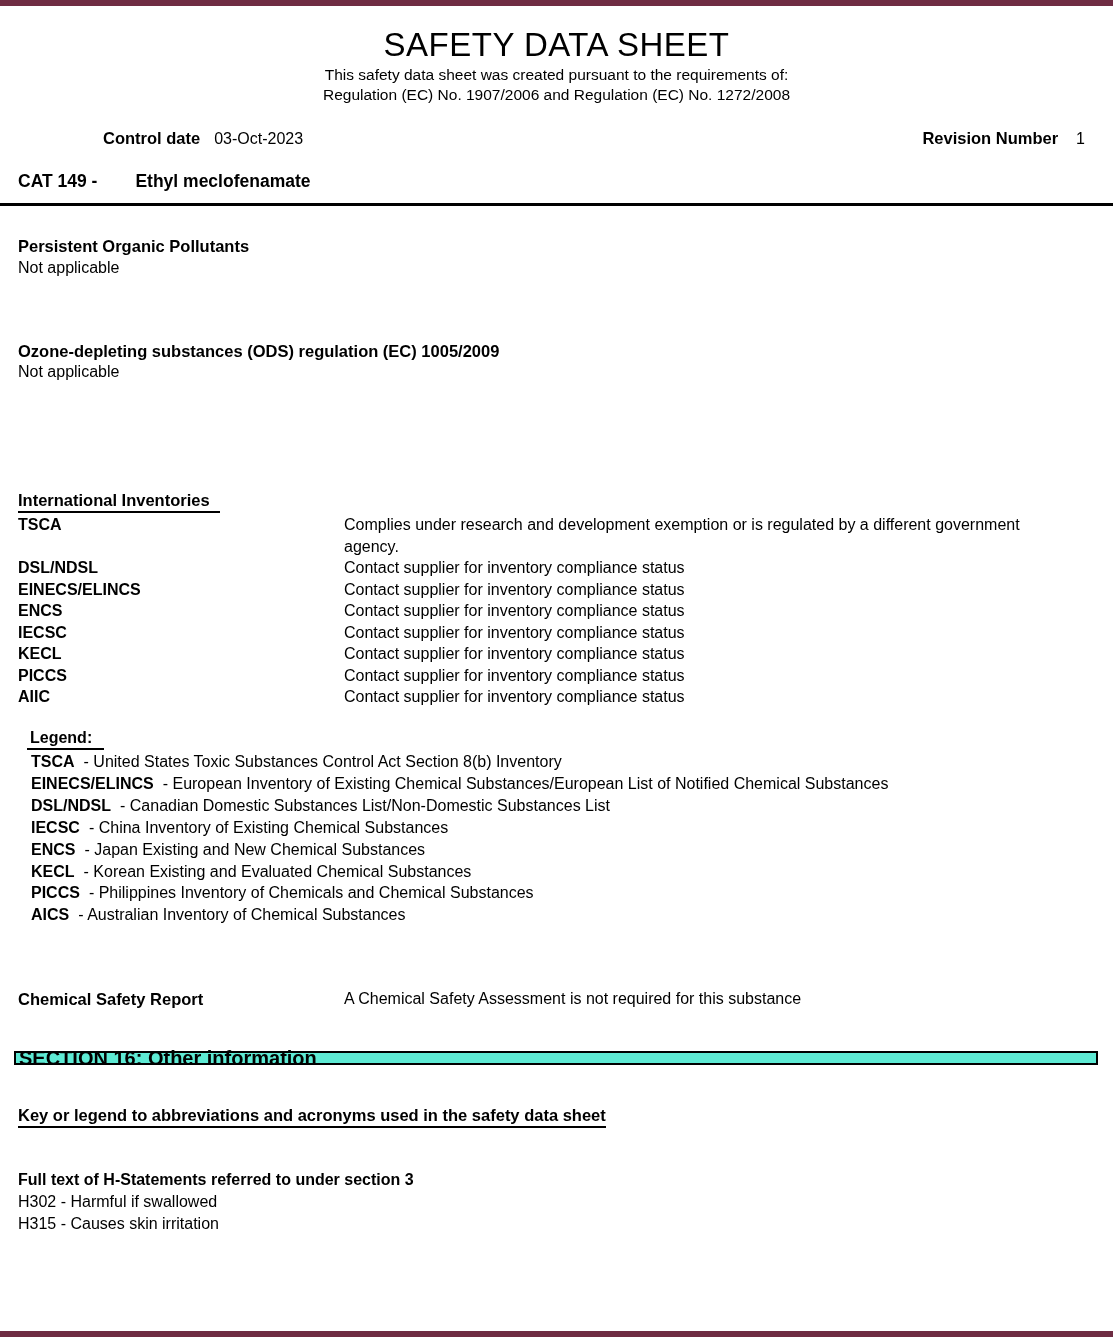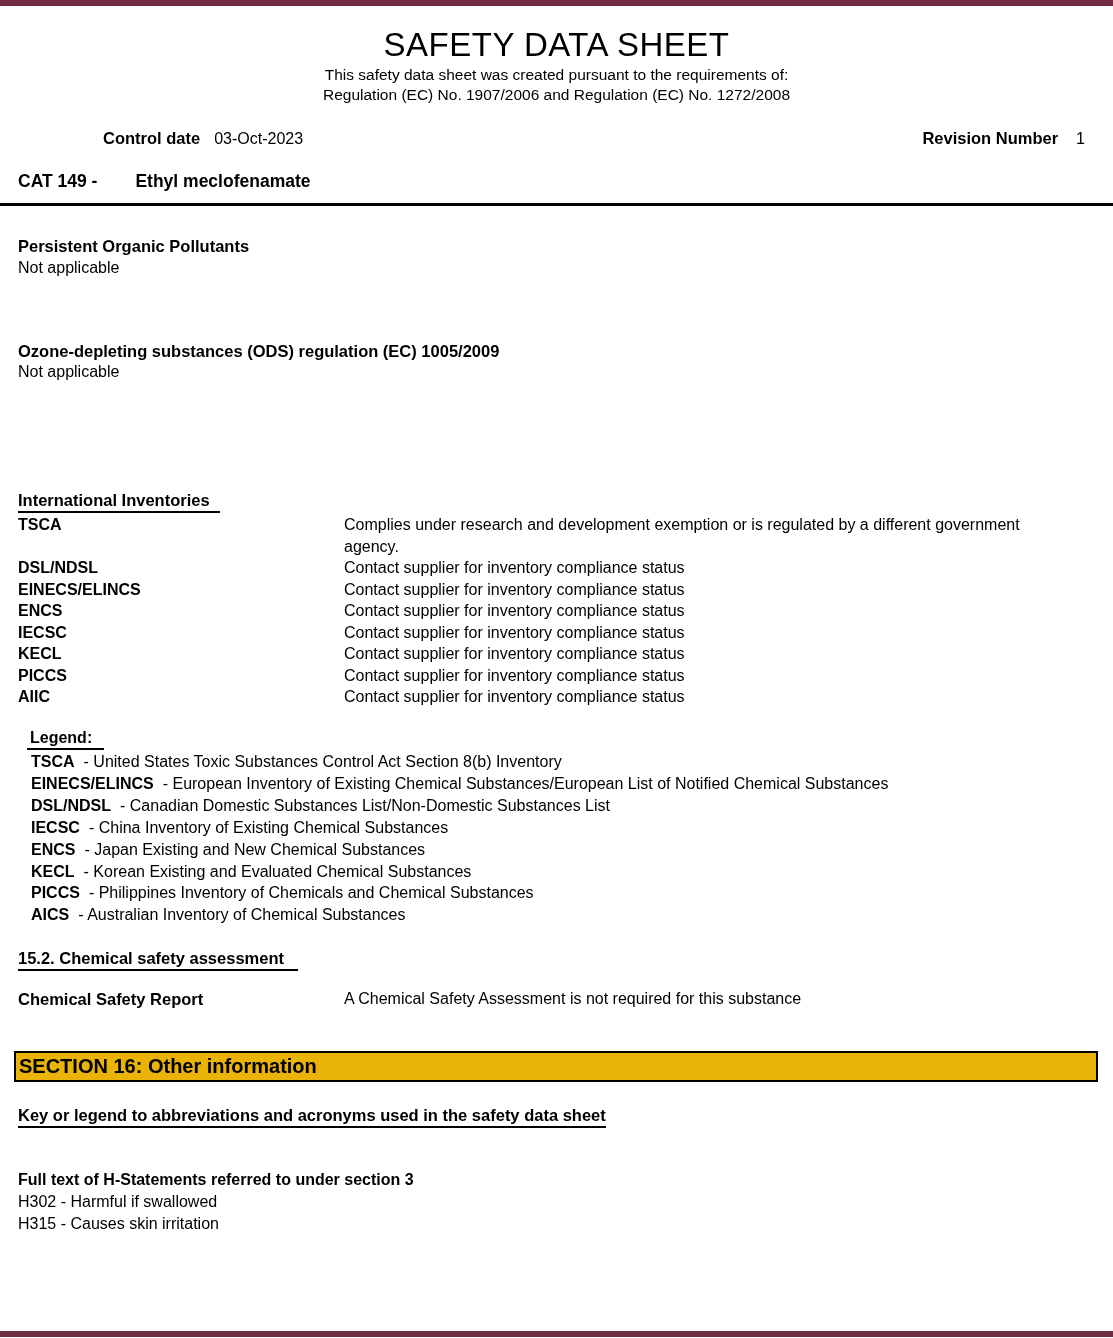--- a/index.html
+++ b/index.html
@@ -42,23 +42,23 @@
   .inv-table { top:514px; left:18px; width:1080px; font-size:16px; line-height:21.5px; }
   .inv-row { display:flex; }
   .inv-label { width:326px; font-weight:bold; flex:none; }
   .inv-value { width:686px; }
   .legend-list { top:751px; left:31px; font-size:16px; line-height:21.9px; }
   .legend-item .ll { font-weight:bold; }
   .legend-item .lt { margin-left:9px; }
   .csr-row { top:990px; left:18px; display:flex; font-size:16px; }
   .csr-row .lbl { width:326px; font-weight:bold; flex:none; font-size:16.5px; }
   .sec16-bar {
-    top:1051px; left:14px; width:1084px; height:31px;
+    top:1051px; left:14px; width:1084px; height:14px;
     box-sizing:border-box;
-    background:#eab308;
+    background:#5eead4;
     border:2px solid #000;
     display:flex; align-items:center;
     padding-left:3px;
     font-size:20px; font-weight:bold;
   }
   .hline { left:18px; font-size:16px; }
 </style>
 </head>
 <body>
 
@@ -154,23 +154,20 @@
       <span class="ll">KECL</span><span class="lt">- Korean Existing and Evaluated Chemical Substances</span>
     </div>
     <div class="legend-item">
       <span class="ll">PICCS</span><span class="lt">- Philippines Inventory of Chemicals and Chemical Substances</span>
     </div>
     <div class="legend-item">
       <span class="ll">AICS</span><span class="lt">- Australian Inventory of Chemical Substances</span>
     </div>
   </div>
 
-  <div class="abs sec-head" style="top:949px; left:18px;">
-    <span class="u" style="padding-right:14px;">15.2. Chemical safety assessment</span>
-  </div>
 
   <div class="abs csr-row">
     <div class="lbl">Chemical Safety Report</div>
     <div>A Chemical Safety Assessment is not required for this substance</div>
   </div>
 
   <div class="abs sec16-bar">
     <span>SECTION 16: Other information</span>
   </div>
 

